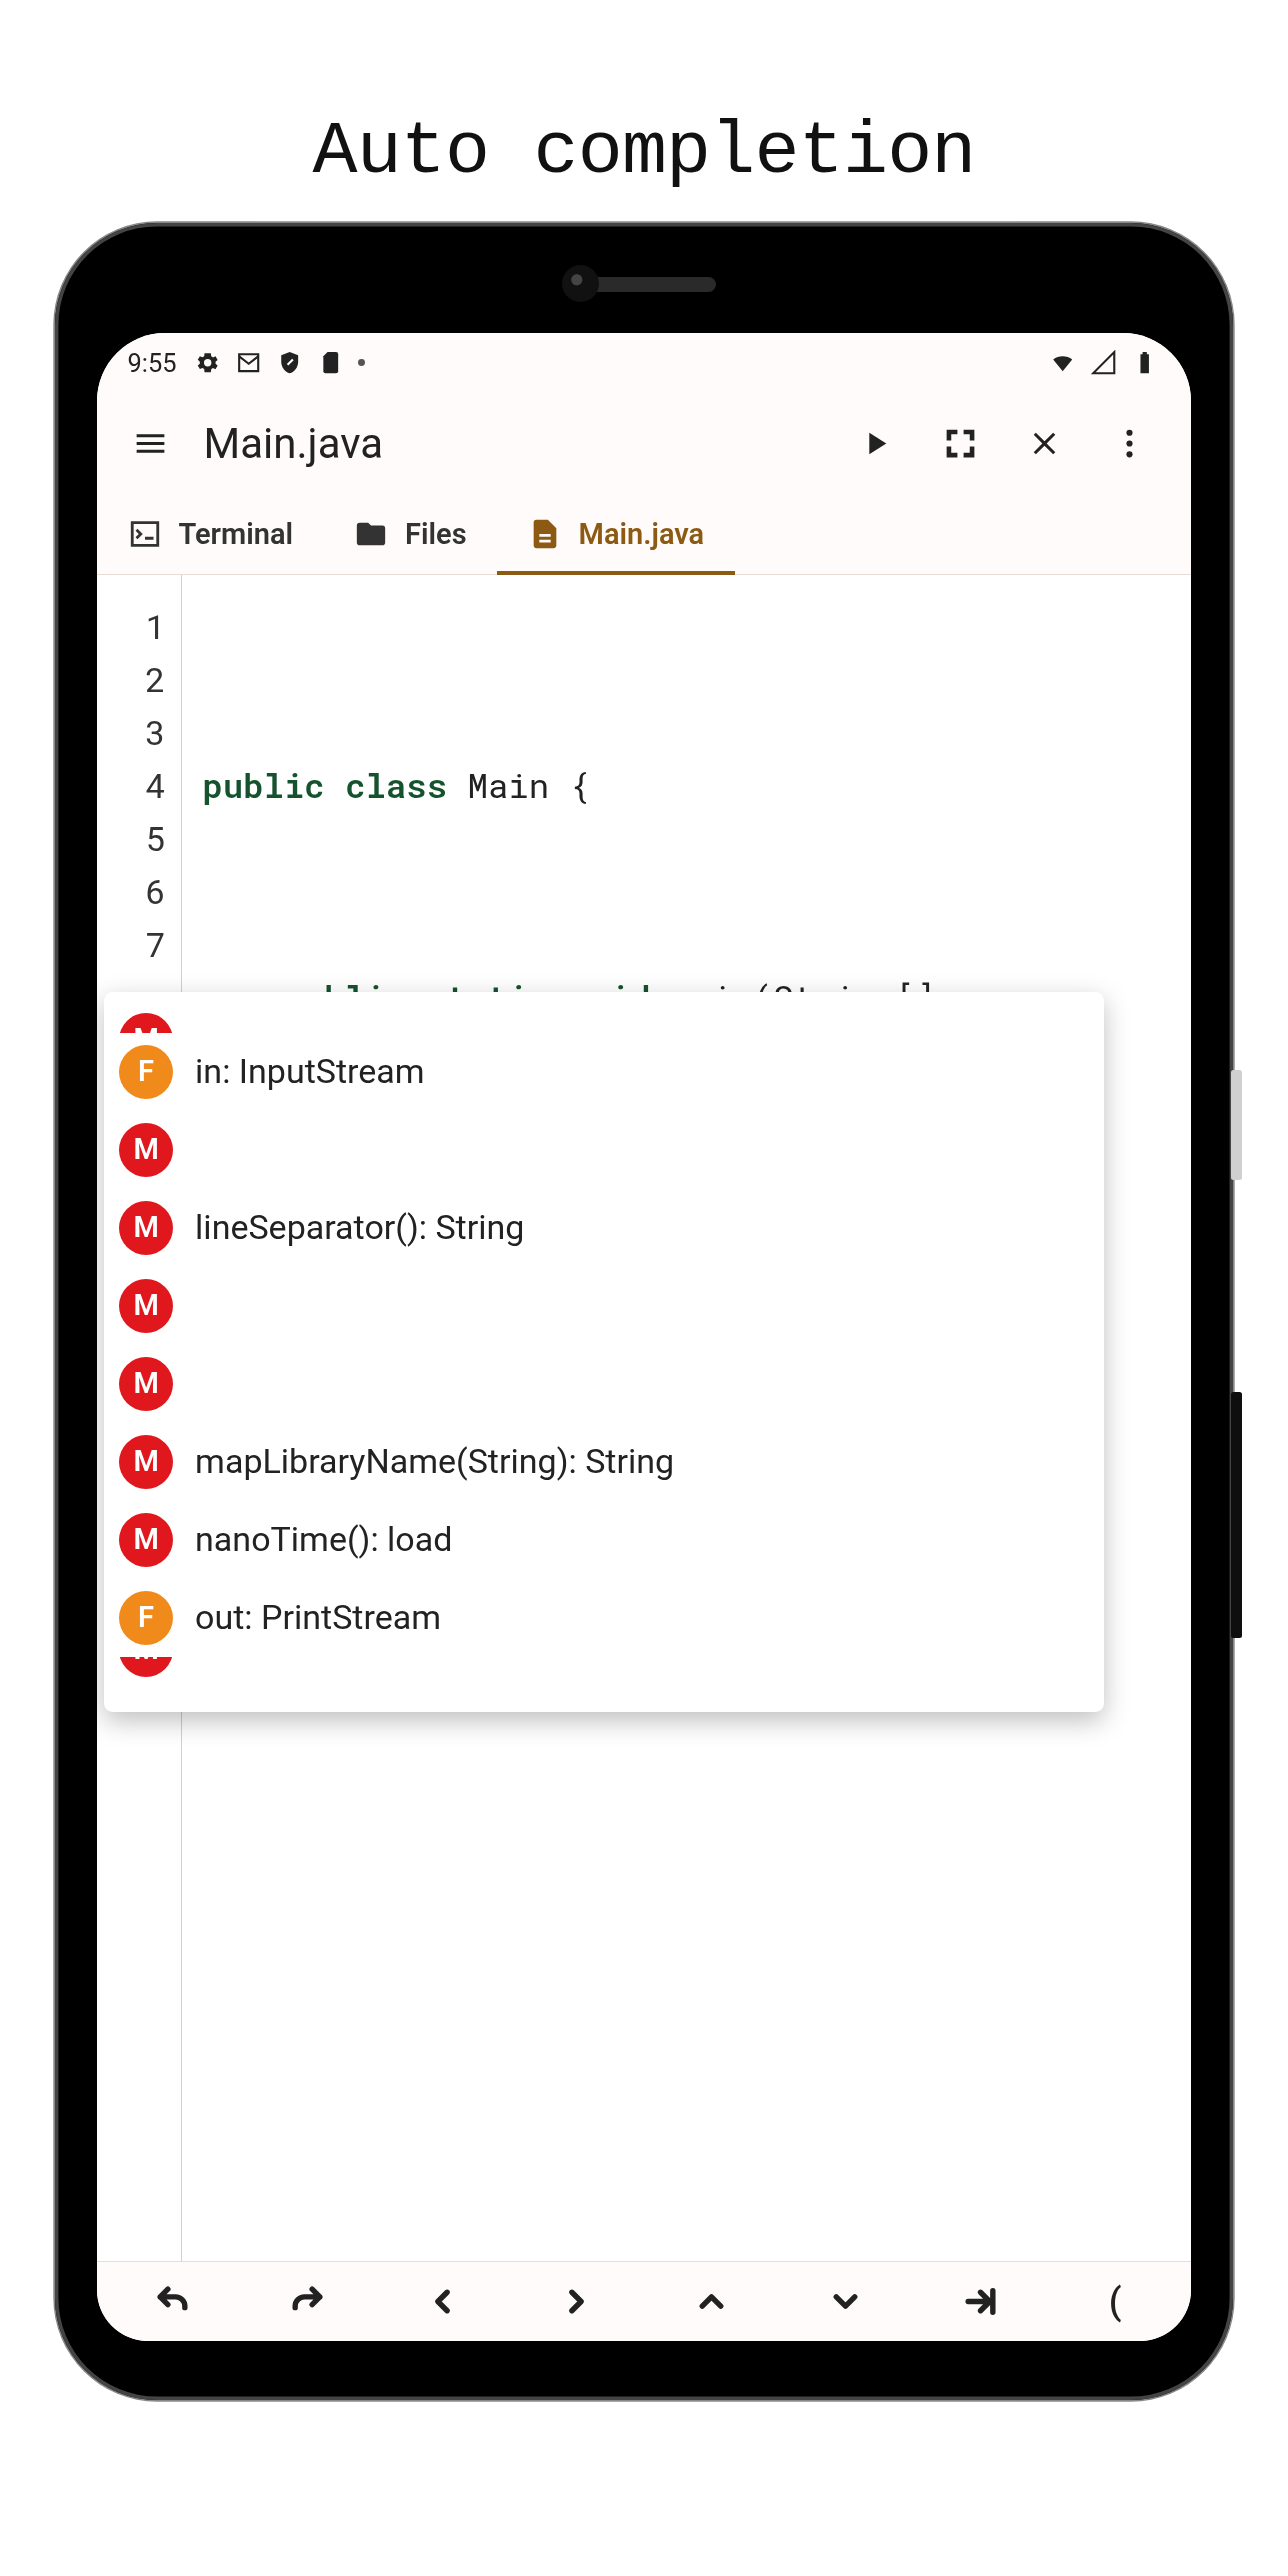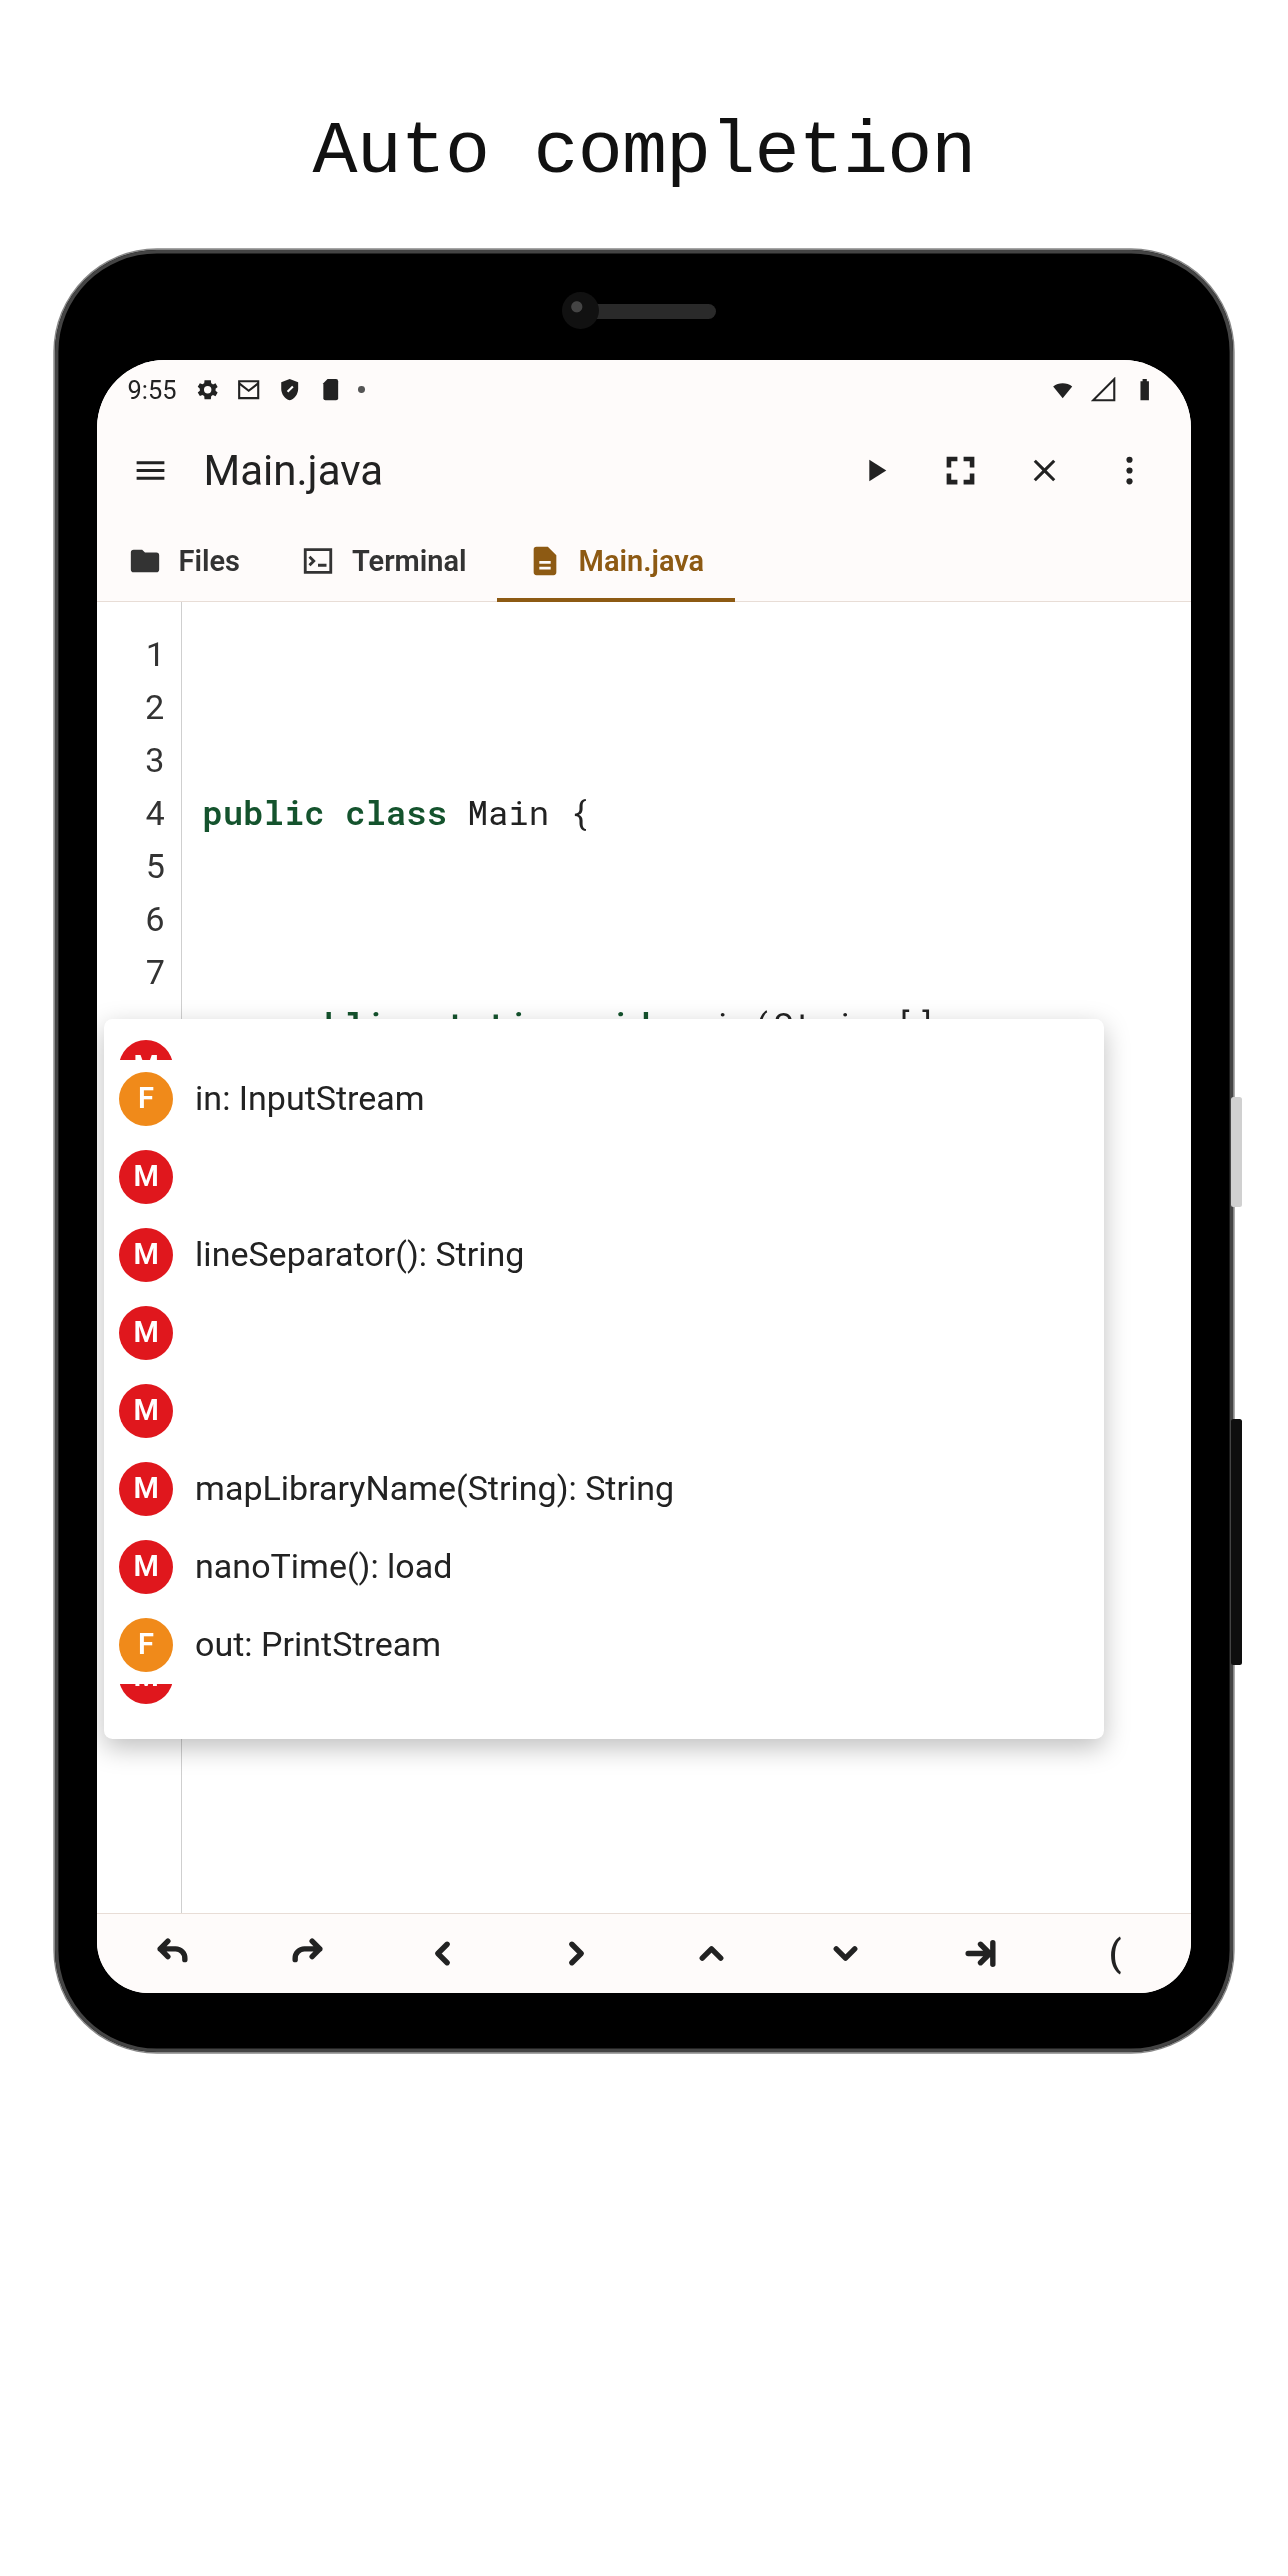--- a/index.html
+++ b/index.html
@@ -8,23 +8,23 @@
     text-align: center;
     font-size: 75px;
     font-weight: 500;
     color: #111;
     padding-top: 110px;
     letter-spacing: -0.8px;
     font-family: Liberation Mono, monospace;
   }
   .phone-wrap {
     position: relative;
-    margin: 55px auto 0;
+    margin: 28px auto 0;
     width: 1178px;
-    height: 1802px;
+    height: 2177px;
   }
   .phone-body {
     position: absolute;
     inset: 0;
     background: #000;
     border-radius: 102px;
     box-shadow: inset 0 0 0 3.4px #444, 0 0 0 1.7px #888;
   }
   .side-btn {
     position: absolute;
@@ -276,30 +276,30 @@
             <circle cx="12" cy="5" r="2"></circle>
             <circle cx="12" cy="12" r="2"></circle>
             <circle cx="12" cy="19" r="2"></circle>
           </svg>
       </div>
     </div>
 
     <div class="tabs">
       <div class="tab">
         <svg viewBox="0 0 24 24">
-            <path d="M10 4H4a2 2 0 00-2 2v12a2 2 0 002 2h16a2 2 0 002-2V8a2 2 0 00-2-2h-8l-2-2z"></path>
-          </svg>
-        <span>Files</span>
-      </div>
-      <div class="tab">
-        <svg viewBox="0 0 24 24">
             <path d="M3 4h18v16H3z" fill="none" stroke="currentColor" stroke-width="2"></path>
             <path d="M6 9l3 3-3 3M12 15h6" fill="none" stroke="currentColor" stroke-width="2"></path>
           </svg>
         <span>Terminal</span>
+      </div>
+      <div class="tab">
+        <svg viewBox="0 0 24 24">
+            <path d="M10 4H4a2 2 0 00-2 2v12a2 2 0 002 2h16a2 2 0 002-2V8a2 2 0 00-2-2h-8l-2-2z"></path>
+          </svg>
+        <span>Files</span>
       </div>
       <div class="tab active">
         <svg viewBox="0 0 24 24">
             <path d="M14 2H6a2 2 0 00-2 2v16a2 2 0 002 2h12a2 2 0 002-2V8l-6-6zM8 12h8v2H8zm0 4h8v2H8z"></path>
           </svg>
         <span>Main.java</span>
       </div>
     </div>
 
     <div class="editor">

